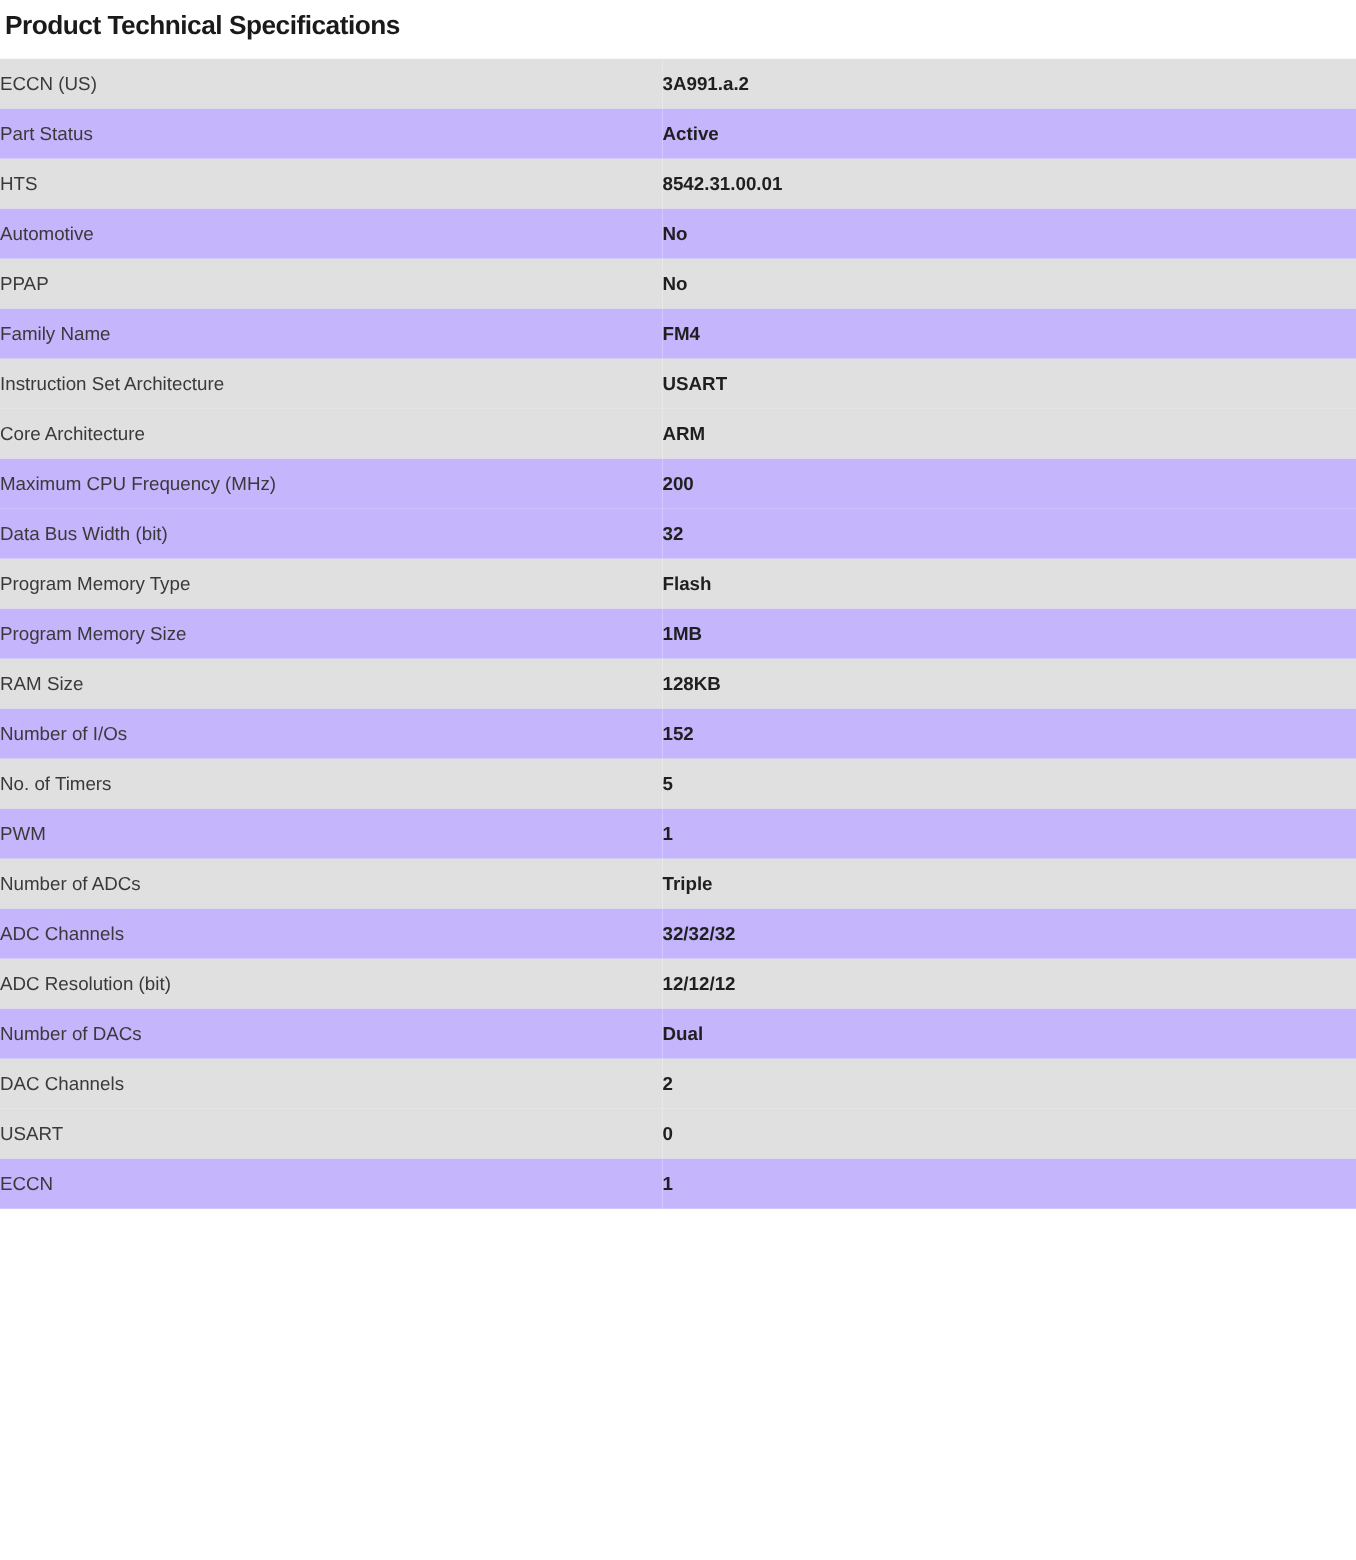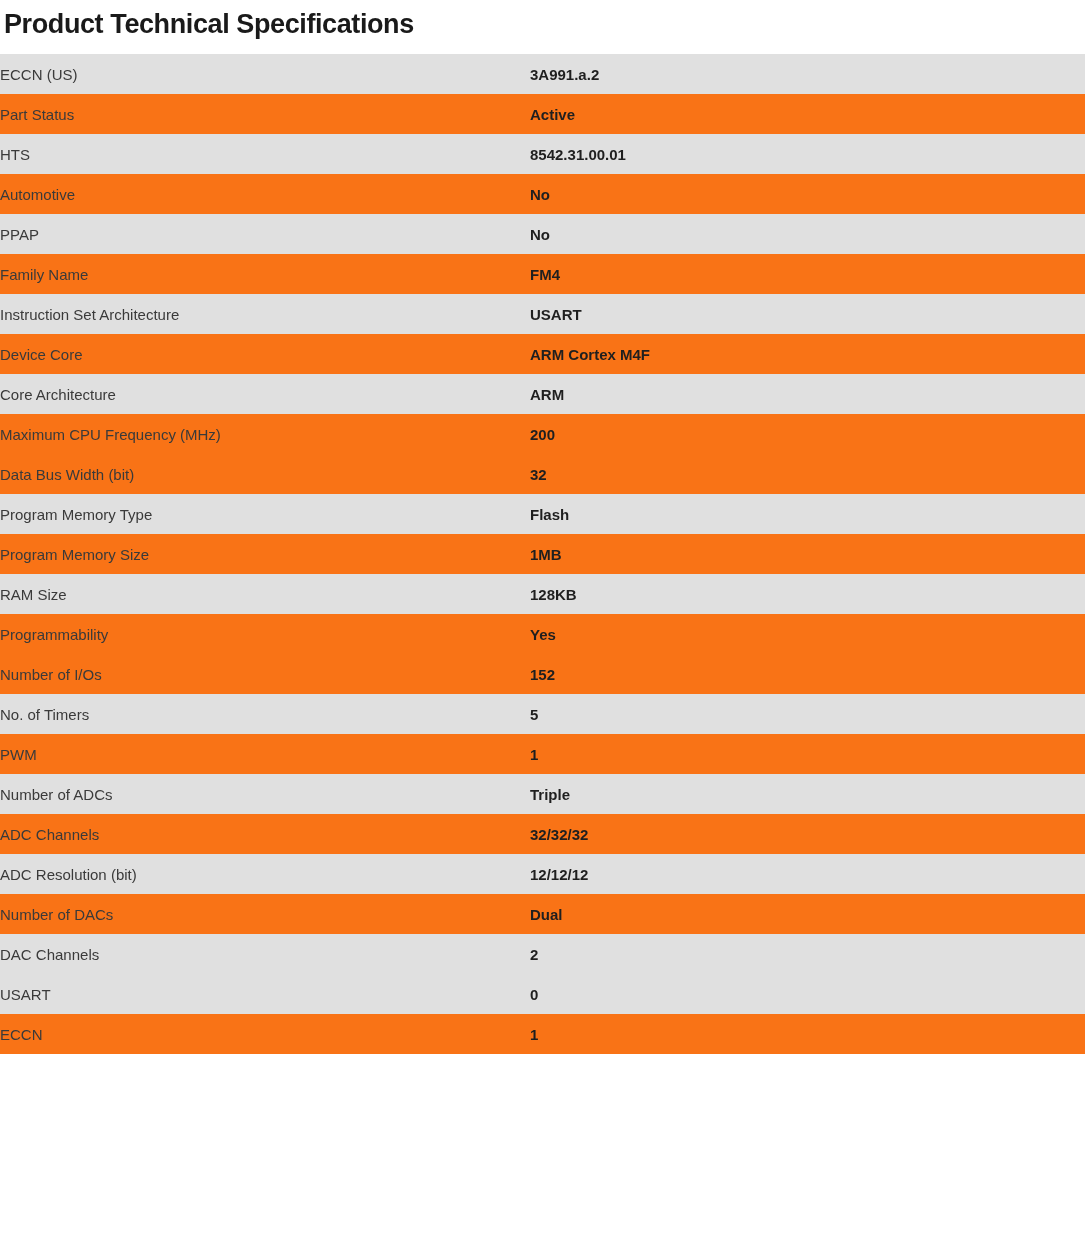--- a/index.html
+++ b/index.html
@@ -12,38 +12,38 @@
     min-height: 1248px;
     font-family: "Liberation Sans", sans-serif;
     color: #2b2b2b;
   }
   .page {
     width: 1085px;
     box-sizing: border-box;
     padding: 0;
   }
   .page-title {
-    font-size: 27px;
+    font-size: 21px;
     font-weight: bold;
     letter-spacing: -0.4px;
     color: #1a1a1a;
     padding: 8px 0 14px 4px;
     margin: 0;
     line-height: 1.2;
   }
   table.spec-table {
     width: 1085px;
     border-collapse: collapse;
     table-layout: fixed;
   }
   table.spec-table tr.row-odd {
     background: #e0e0e0;
   }
   table.spec-table tr.row-even {
-    background: #f97316;
+    background: #c4b5fd;
   }
   table.spec-table td {
     padding: 0;
     height: 40px;
     vertical-align: middle;
     font-size: 15px;
   }
   td.spec-label {
     width: 530px;
     padding-left: 35px;
@@ -84,24 +84,20 @@
           <td class="spec-value">No</td>
         </tr>
         <tr class="row-even">
           <td class="spec-label">Family Name</td>
           <td class="spec-value">FM4</td>
         </tr>
         <tr class="row-odd">
           <td class="spec-label">Instruction Set Architecture</td>
           <td class="spec-value">USART</td>
         </tr>
-        <tr class="row-even">
-          <td class="spec-label">Device Core</td>
-          <td class="spec-value">ARM Cortex M4F</td>
-        </tr>
         <tr class="row-odd">
           <td class="spec-label">Core Architecture</td>
           <td class="spec-value">ARM</td>
         </tr>
         <tr class="row-even">
           <td class="spec-label">Maximum CPU Frequency (MHz)</td>
           <td class="spec-value">200</td>
         </tr>
         <tr class="row-even">
           <td class="spec-label">Data Bus Width (bit)</td>
@@ -111,24 +107,20 @@
           <td class="spec-label">Program Memory Type</td>
           <td class="spec-value">Flash</td>
         </tr>
         <tr class="row-even">
           <td class="spec-label">Program Memory Size</td>
           <td class="spec-value">1MB</td>
         </tr>
         <tr class="row-odd">
           <td class="spec-label">RAM Size</td>
           <td class="spec-value">128KB</td>
-        </tr>
-        <tr class="row-even">
-          <td class="spec-label">Programmability</td>
-          <td class="spec-value">Yes</td>
         </tr>
         <tr class="row-even">
           <td class="spec-label">Number of I/Os</td>
           <td class="spec-value">152</td>
         </tr>
         <tr class="row-odd">
           <td class="spec-label">No. of Timers</td>
           <td class="spec-value">5</td>
         </tr>
         <tr class="row-even">

